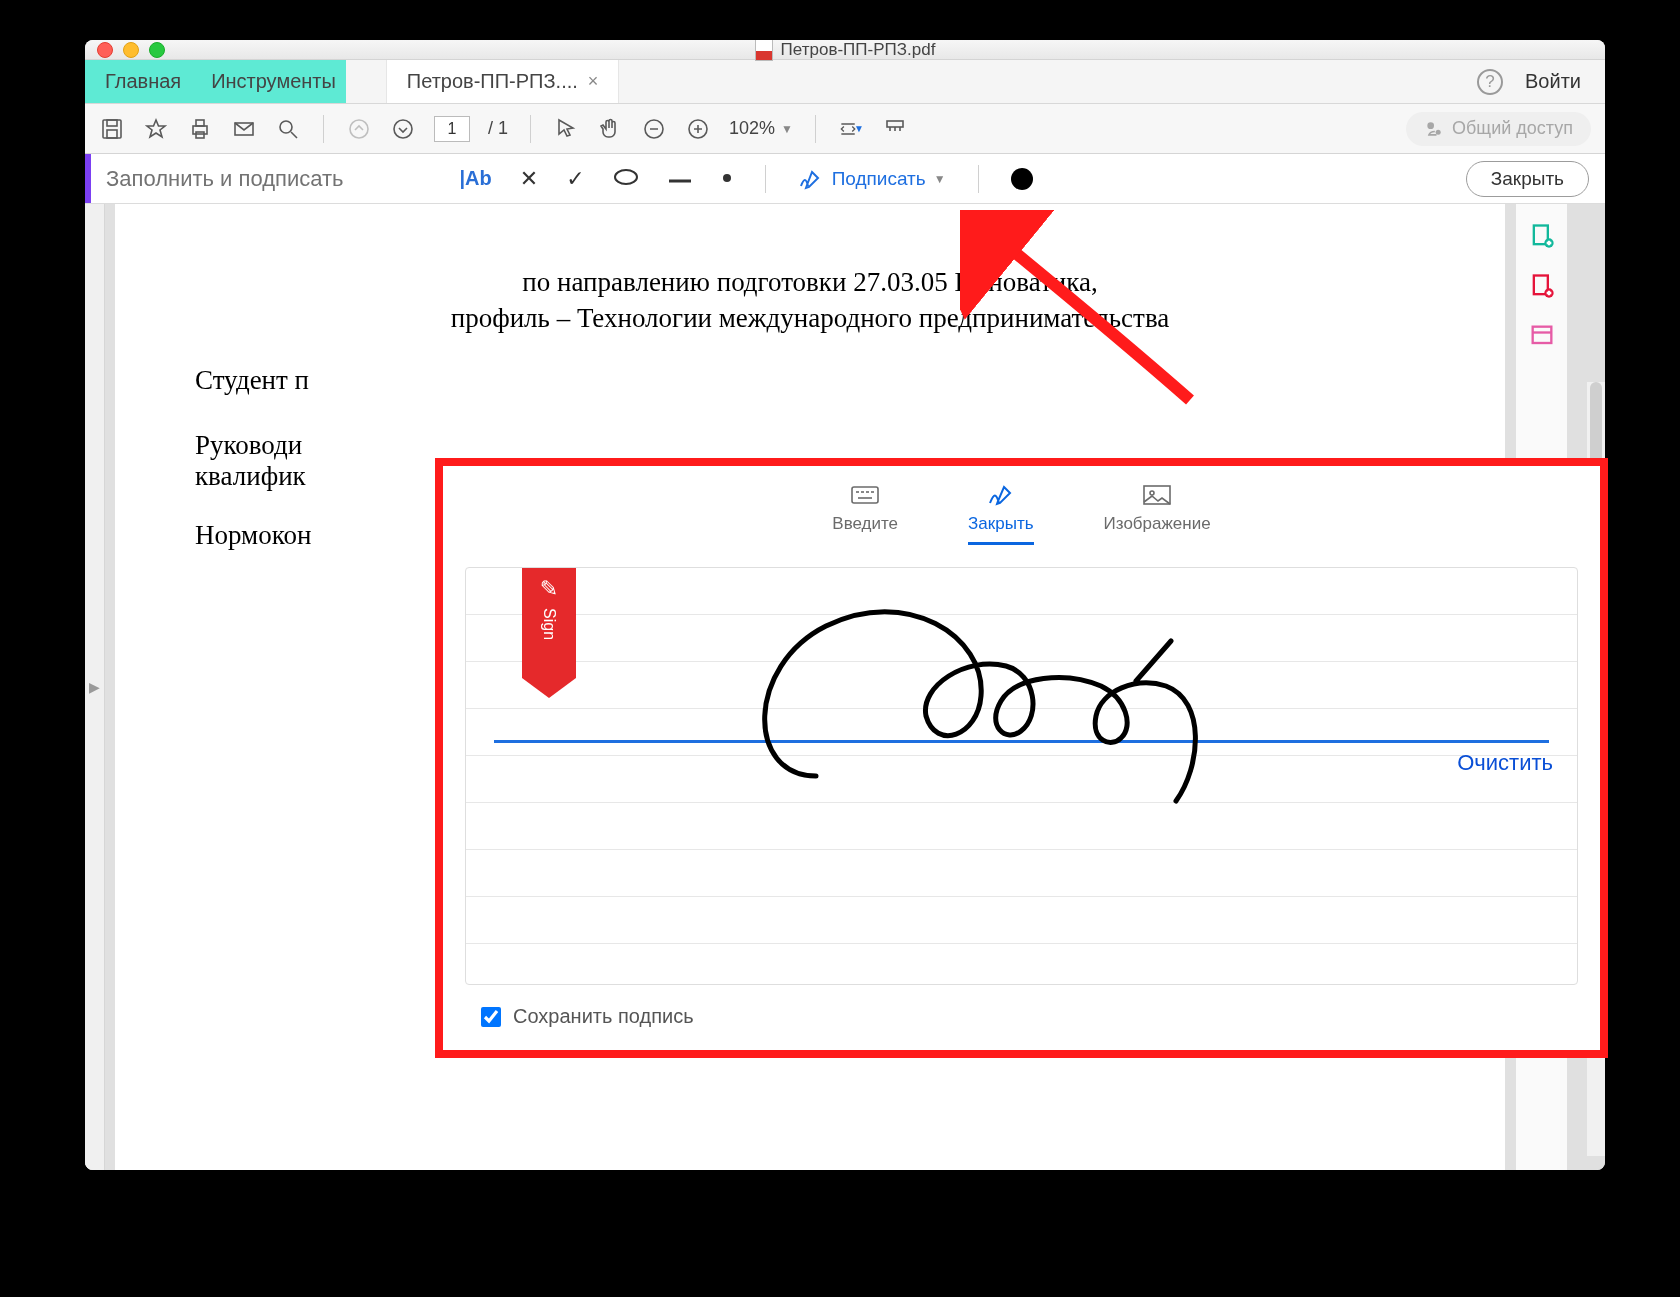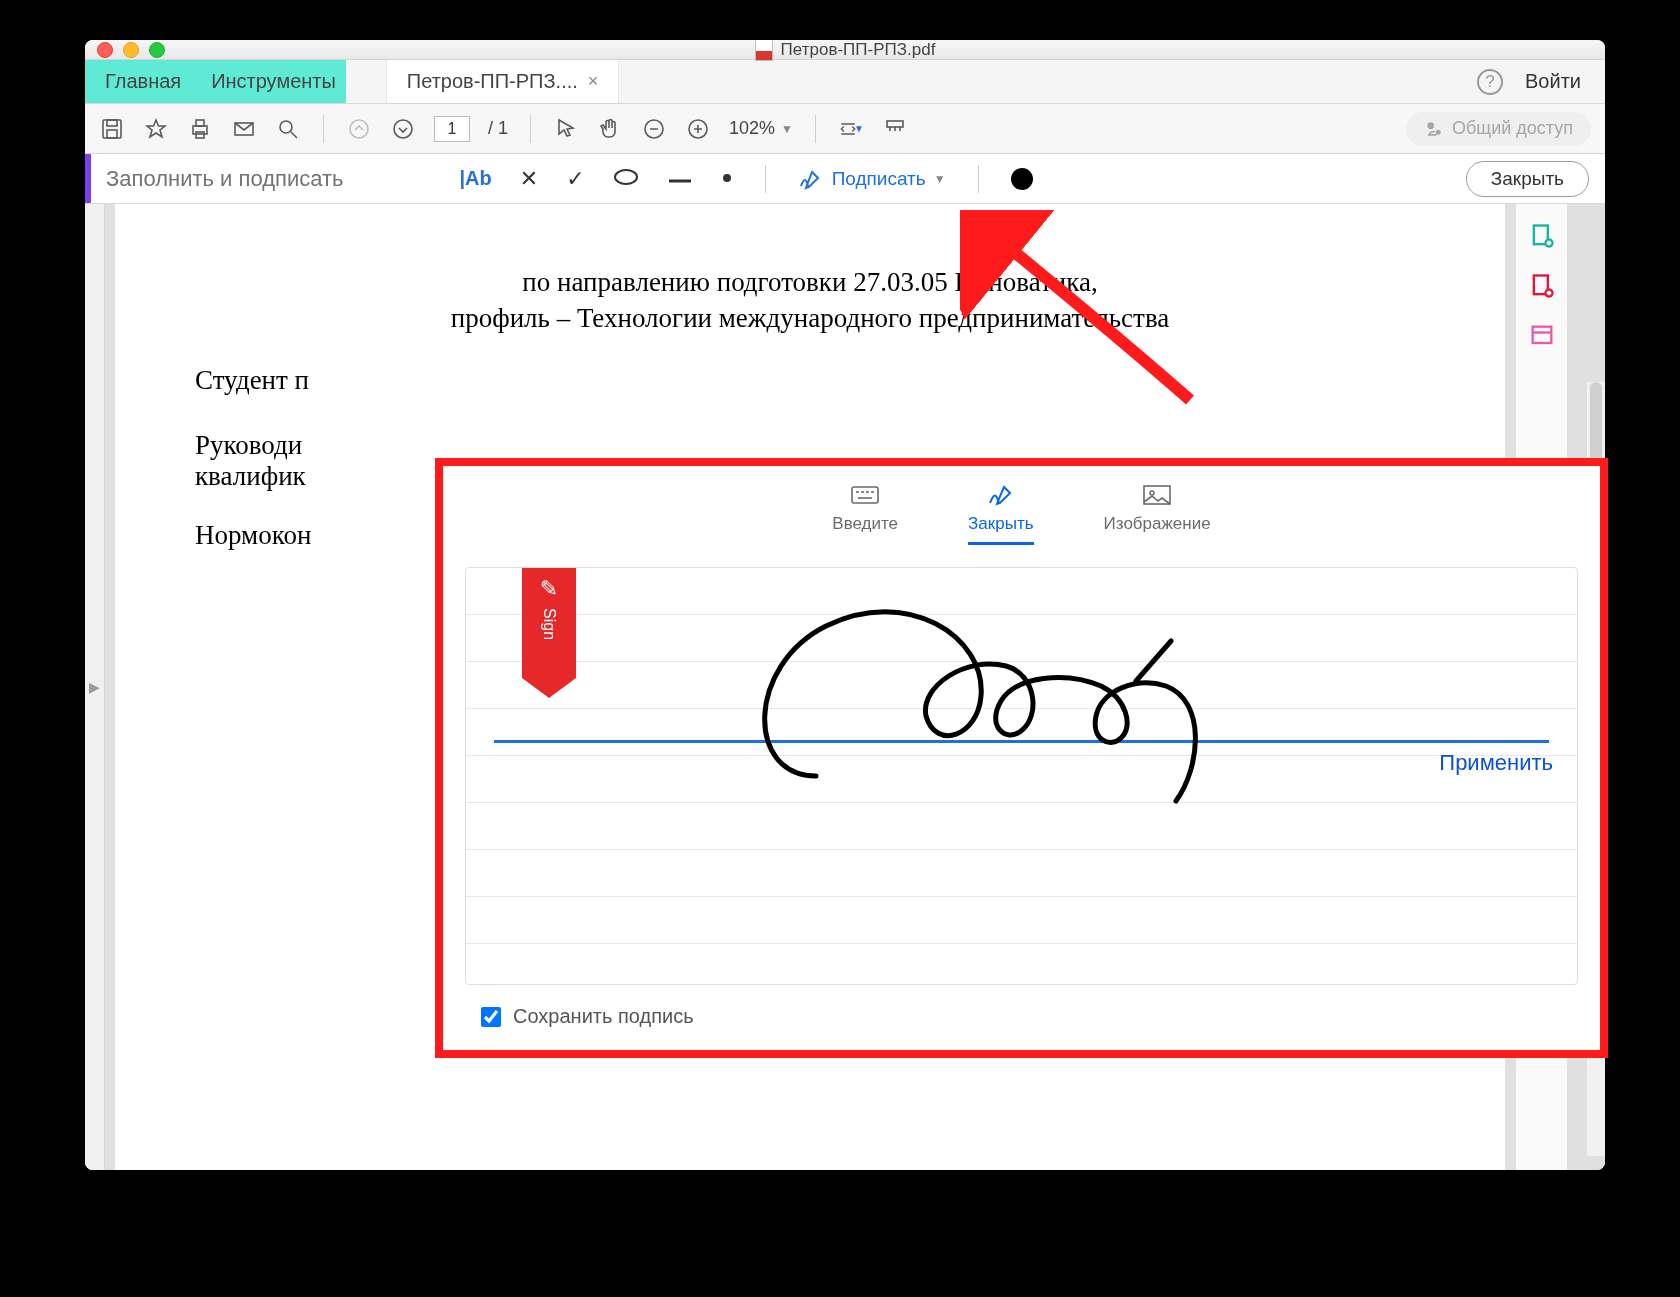--- a/index.html
+++ b/index.html
@@ -421,21 +421,21 @@
 
   <div class="sign-canvas">
     <div class="bookmark">
       <span class="adobe">✎</span>
       <span class="signv">Sign</span>
     </div>
     <div class="baseline"></div>
     <svg class="sig-svg" width="560" height="230" viewBox="0 0 560 230">
       <path d="M110 200 C 40 200 40 90 120 50 C 200 10 280 60 275 120 C 272 160 230 175 220 140 C 214 110 260 80 300 90 C 330 98 335 140 315 155 C 300 167 280 150 295 125 C 310 100 360 95 395 110 C 420 122 428 150 415 162 C 405 172 385 165 390 140 C 395 115 430 100 460 110 C 500 125 495 190 470 225 M430 105 L 465 65" fill="none" stroke="#000" stroke-width="5" stroke-linecap="round" stroke-linejoin="round"></path>
     </svg>
-    <div class="clear-link">Применить</div>
+    <div class="clear-link">Очистить</div>
   </div>
 
   <div class="save-row">
     <input type="checkbox" checked="" style="">
     <span>Сохранить подпись</span>
   </div>
 
 </div>
 
 </body></html>

